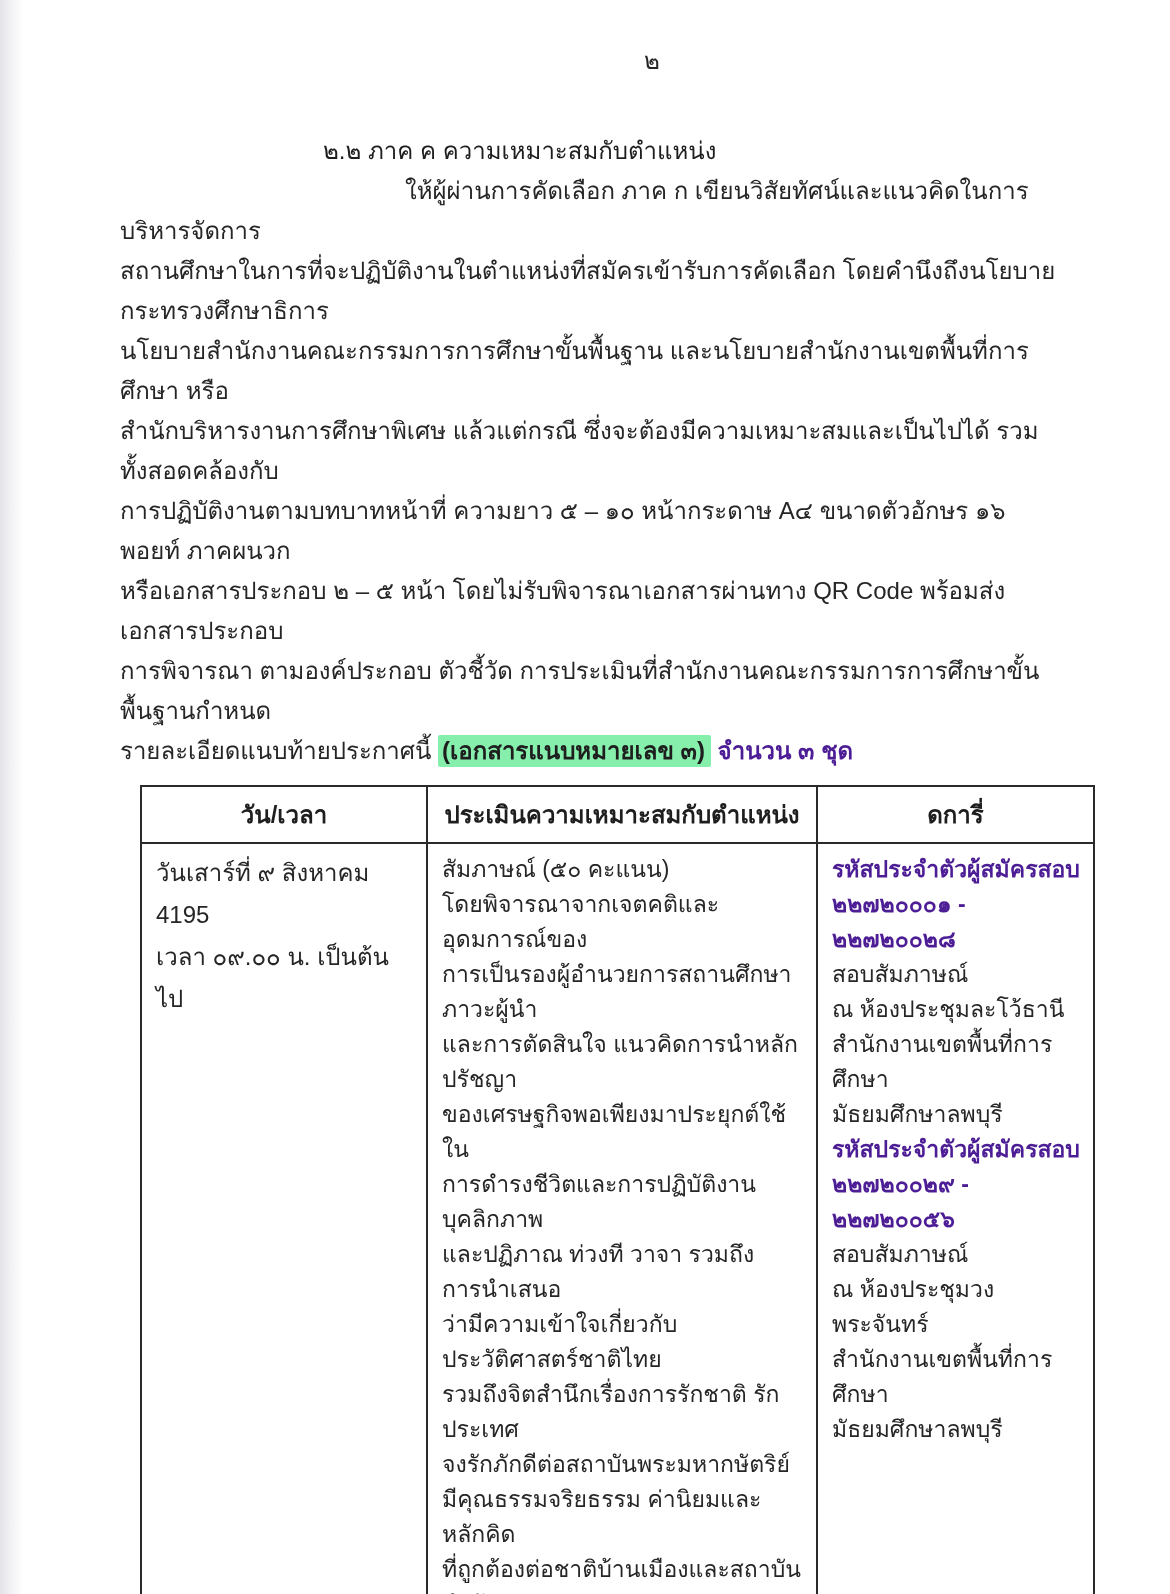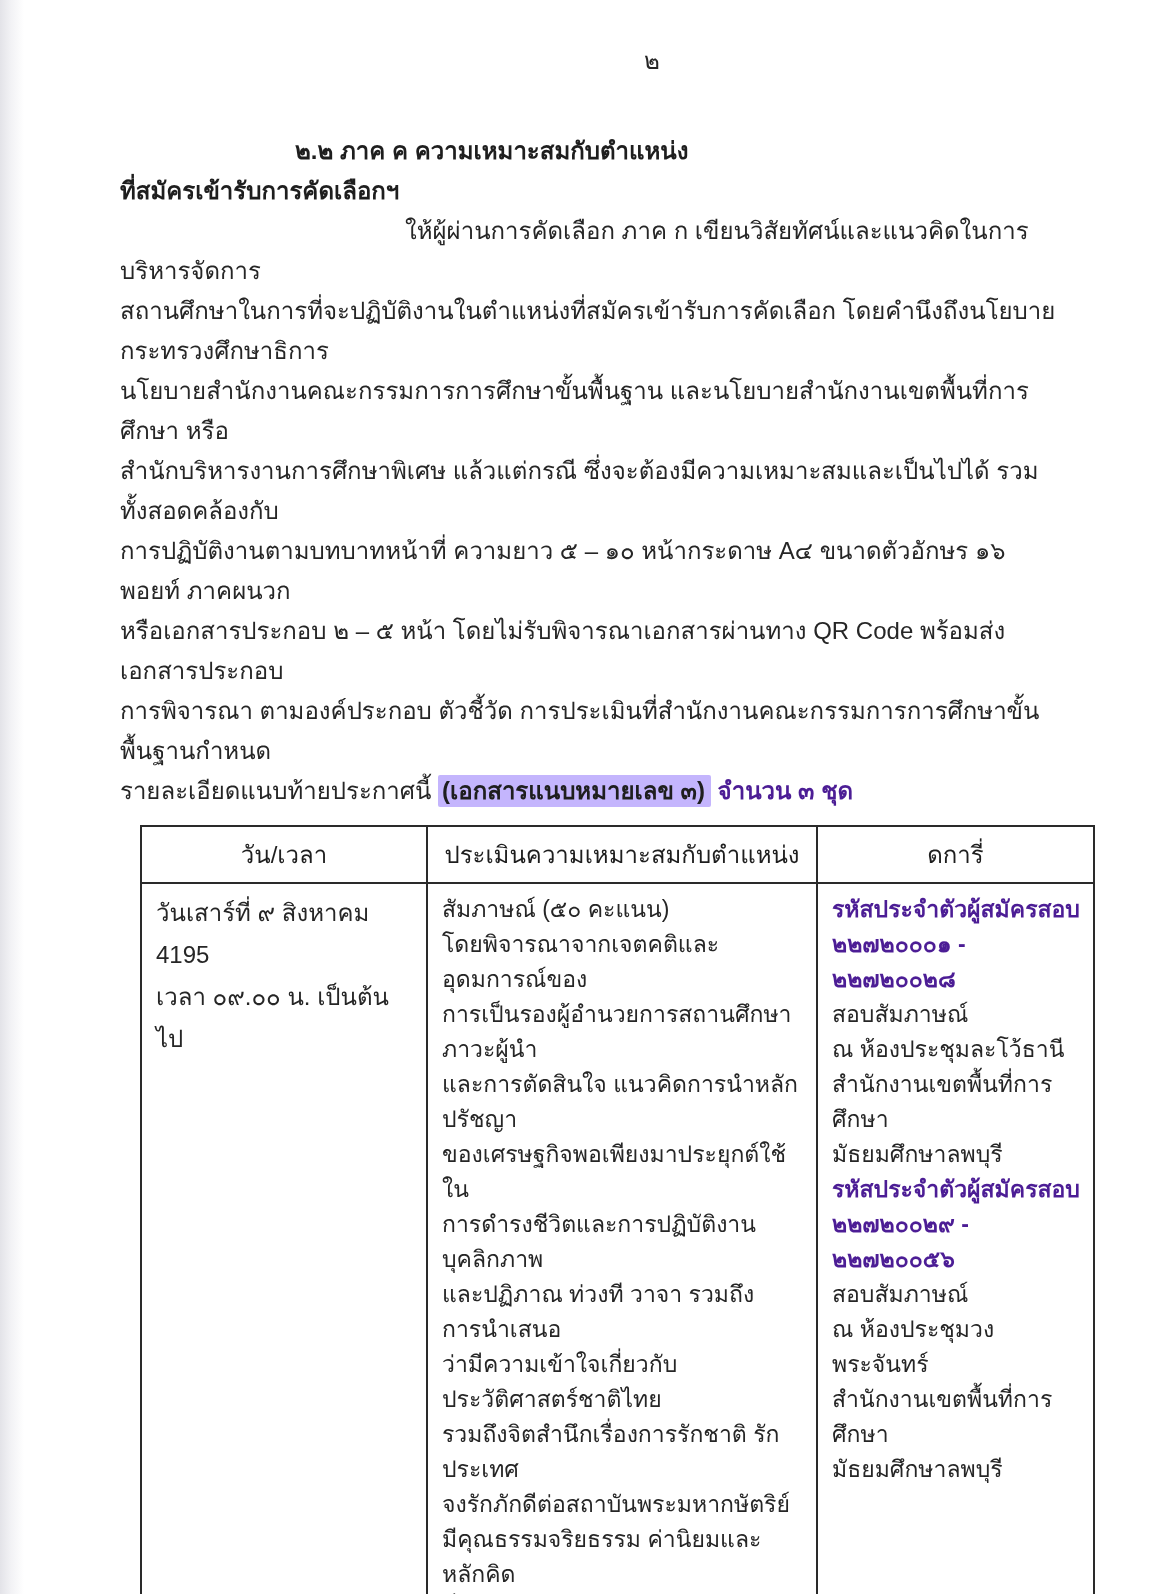--- a/index.html
+++ b/index.html
@@ -14,52 +14,52 @@
     padding:40px 106px 0 120px;
     font-size:24px;
   }
   .page::before{
     content:"";
     position:absolute; left:0; top:0; bottom:0; width:24px;
     background:linear-gradient(90deg,#e3e3e8 0%,#f2f2f5 45%,#ffffff 100%);
     pointer-events:none;
   }
   .page-number { text-align:center; line-height:41px; padding-left:120px; }
-  .h-bold { font-weight:bold; color:#1e1e1e; line-height:40px; white-space:pre-line; }
+  .h-bold { font-weight:normal; color:#1e1e1e; line-height:40px; white-space:pre-line;margin-left:28px; }
   .indent-175 { padding-left:175px; }
   .indent-245 { padding-left:245px; }
   .mt-top { margin-top:50px; }
   .para {
     line-height:40px;
     white-space:pre-line;
     text-indent:285px;
   }
   .para-line { line-height:40px; }
   .note-indent { padding-left:250px; }
   .bold { font-weight:bold; color:#4c1d95; }
   .hl {
-    background:#c4b5fd;
+    background:#86efac;
     font-weight:bold;
     color:#1e1e1e;
     padding:2px 6px 3px 4px;
     border-radius:2px;
   }
   table.schedule {
     margin-left:20px;
     margin-top:14px;
     width:953px;
     border-collapse:collapse;
     table-layout:fixed;
   }
   table.schedule th, table.schedule td {
     border:2px solid #2a2a2a;
     box-sizing:border-box;
   }
   table.schedule th {
-    font-weight:normal; color:#1e1e1e;
+    font-weight:bold; color:#1e1e1e;
     font-size:24px;
     padding:8px 6px;
     text-align:center;
   }
   table.schedule td {
     vertical-align:top;
     padding:8px 12px 12px 14px;
     font-size:23px;
     line-height:35px;
   }
@@ -72,21 +72,20 @@
 </style>
 </head>
 <body>
 
 <div class="page">
 
   <div class="page-number">๒</div>
 
   <div class="h-bold indent-175 mt-top">๒.๒ ภาค ค ความเหมาะสมกับตำแหน่ง</div>
 
-  <div class="h-bold">ที่สมัครเข้ารับการคัดเลือกฯ</div>
 
   <div class="para">ให้ผู้ผ่านการคัดเลือก ภาค ก เขียนวิสัยทัศน์และแนวคิดในการบริหารจัดการ
 สถานศึกษาในการที่จะปฏิบัติงานในตำแหน่งที่สมัครเข้ารับการคัดเลือก โดยคำนึงถึงนโยบายกระทรวงศึกษาธิการ
 นโยบายสำนักงานคณะกรรมการการศึกษาขั้นพื้นฐาน และนโยบายสำนักงานเขตพื้นที่การศึกษา หรือ
 สำนักบริหารงานการศึกษาพิเศษ แล้วแต่กรณี ซึ่งจะต้องมีความเหมาะสมและเป็นไปได้ รวมทั้งสอดคล้องกับ
 การปฏิบัติงานตามบทบาทหน้าที่  ความยาว ๕ – ๑๐ หน้ากระดาษ A๔ ขนาดตัวอักษร ๑๖ พอยท์ ภาคผนวก
 หรือเอกสารประกอบ ๒ – ๕ หน้า โดยไม่รับพิจารณาเอกสารผ่านทาง QR Code พร้อมส่งเอกสารประกอบ
 การพิจารณา ตามองค์ประกอบ ตัวชี้วัด การประเมินที่สำนักงานคณะกรรมการการศึกษาขั้นพื้นฐานกำหนด</div>
 
   <div class="para-line"><span>รายละเอียดแนบท้ายประกาศนี้ </span><span class="hl">(เอกสารแนบหมายเลข ๓)</span><span class="bold"> จำนวน ๓  ชุด</span></div>

